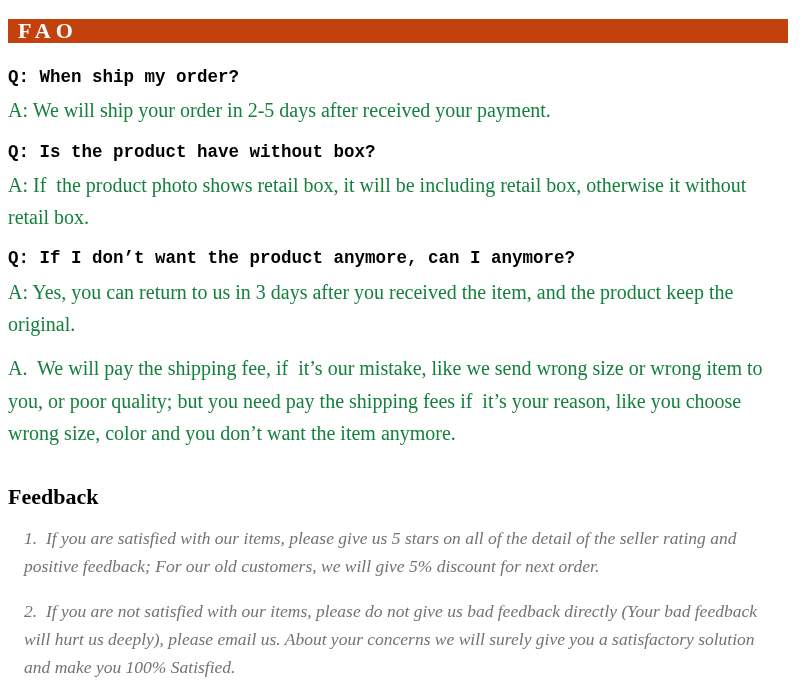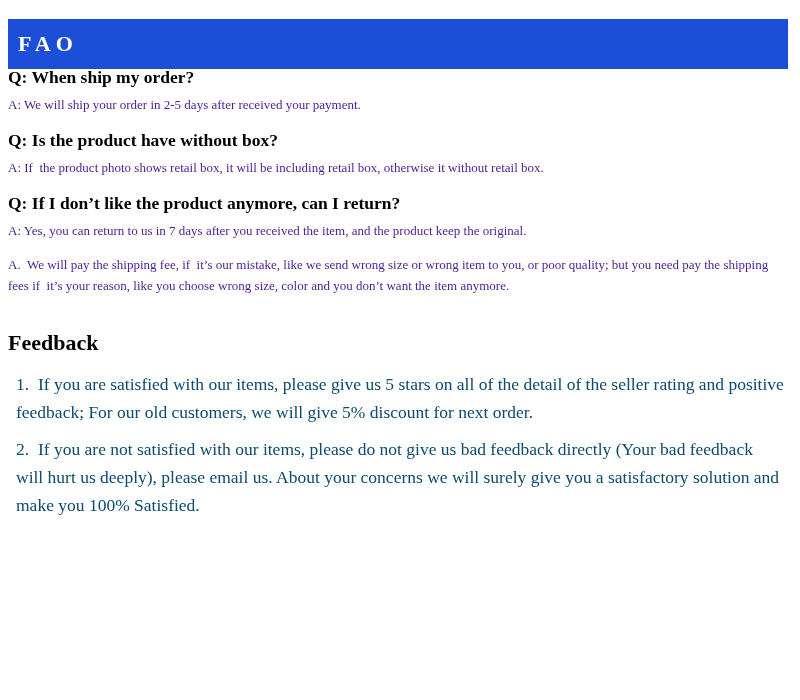--- a/index.html
+++ b/index.html
@@ -22,22 +22,22 @@
     height: 700px;
     box-sizing: border-box;
   }
 
   
   .title-bar {
     position: absolute;
     left: 8px;
     top: 19px;
     width: 780px;
-    height: 50px;
-    background: #1d4ed8;
+    height: 24px;
+    background: #c2410c;
     display: flex;
     align-items: center;
   }
   .title-bar-text {
     color: #ffffff;
     font-family: "Liberation Serif", "DejaVu Serif", serif;
     font-weight: bold;
     font-size: 22px;
     letter-spacing: 5px;
     padding-left: 10px;
@@ -50,38 +50,38 @@
     left: 8px;
     top: 64px;
     width: 784px;
   }
 
   .qa-block {
     margin: 0 0 4px 0;
   }
 
   .q-line {
-    font-family: Liberation Serif, serif;
+    font-family: Liberation Mono, monospace;
     font-weight: bold;
     font-size: 17.5px;
     line-height: 1.55;
     margin: 0;
     padding: 0;
     color: #000000;
     white-space: pre-wrap;
   }
 
   .a-line {
     font-family: "Liberation Serif", "DejaVu Serif", serif;
     font-weight: normal;
-    font-size: 13px;
+    font-size: 20px;
     line-height: 1.62;
     margin: 3px 0 12px 0;
     padding: 0;
-    color: #4c1d95;
+    color: #15803d;
     white-space: pre-wrap;
   }
 
   .a-line.tight {
     margin-bottom: 22px;
   }
 
   
   .section-heading {
     font-family: "Liberation Serif", "DejaVu Serif", serif;
@@ -100,24 +100,25 @@
   .feedback-list {
     margin: 0;
     padding: 0;
   }
 
   .feedback-item {
     font-family: "Liberation Serif", "DejaVu Serif", serif;
     font-weight: normal;
     font-size: 17.5px;
     line-height: 1.62;
-    margin: 8px;
+    margin: 16px;
     padding: 0;
-    color: #0c4a6e;
+    color: #737373;
     white-space: pre-wrap;
+    font-style: italic;
   }
 
   .feedback-item:first-child {
     margin-top: 14px;
   }
 </style>
 </head>
 <body>
 
 <div class="page">
@@ -133,22 +134,22 @@
       <p class="a-line">A: We will ship your order in 2-5 days after received your payment.</p>
     </div>
 
 
     <div class="qa-block">
       <p class="q-line">Q: Is the product have without box?</p>
       <p class="a-line">A: If  the product photo shows retail box, it will be including retail box, otherwise it without retail box.</p>
     </div>
 
     <div class="qa-block">
-      <p class="q-line">Q: If I don’t like the product anymore, can I return?</p>
-      <p class="a-line">A: Yes, you can return to us in 7 days after you received the item, and the product keep the original.</p>
+      <p class="q-line">Q: If I don’t want the product anymore, can I anymore?</p>
+      <p class="a-line">A: Yes, you can return to us in 3 days after you received the item, and the product keep the original.</p>
     </div>
 
     <div class="qa-block">
       <p class="a-line tight">A.  We will pay the shipping fee, if  it’s our mistake, like we send wrong size or wrong item to you, or poor quality; but you need pay the shipping fees if  it’s your reason, like you choose wrong size, color and you don’t want the item anymore.</p>
     </div>
 
     <div class="feedback-section">
       <p class="section-heading">Feedback</p>
       <div class="feedback-list">
         <p class="feedback-item">1.  If you are satisfied with our items, please give us 5 stars on all of the detail of the seller rating and positive feedback; For our old customers, we will give 5% discount for next order.</p>

